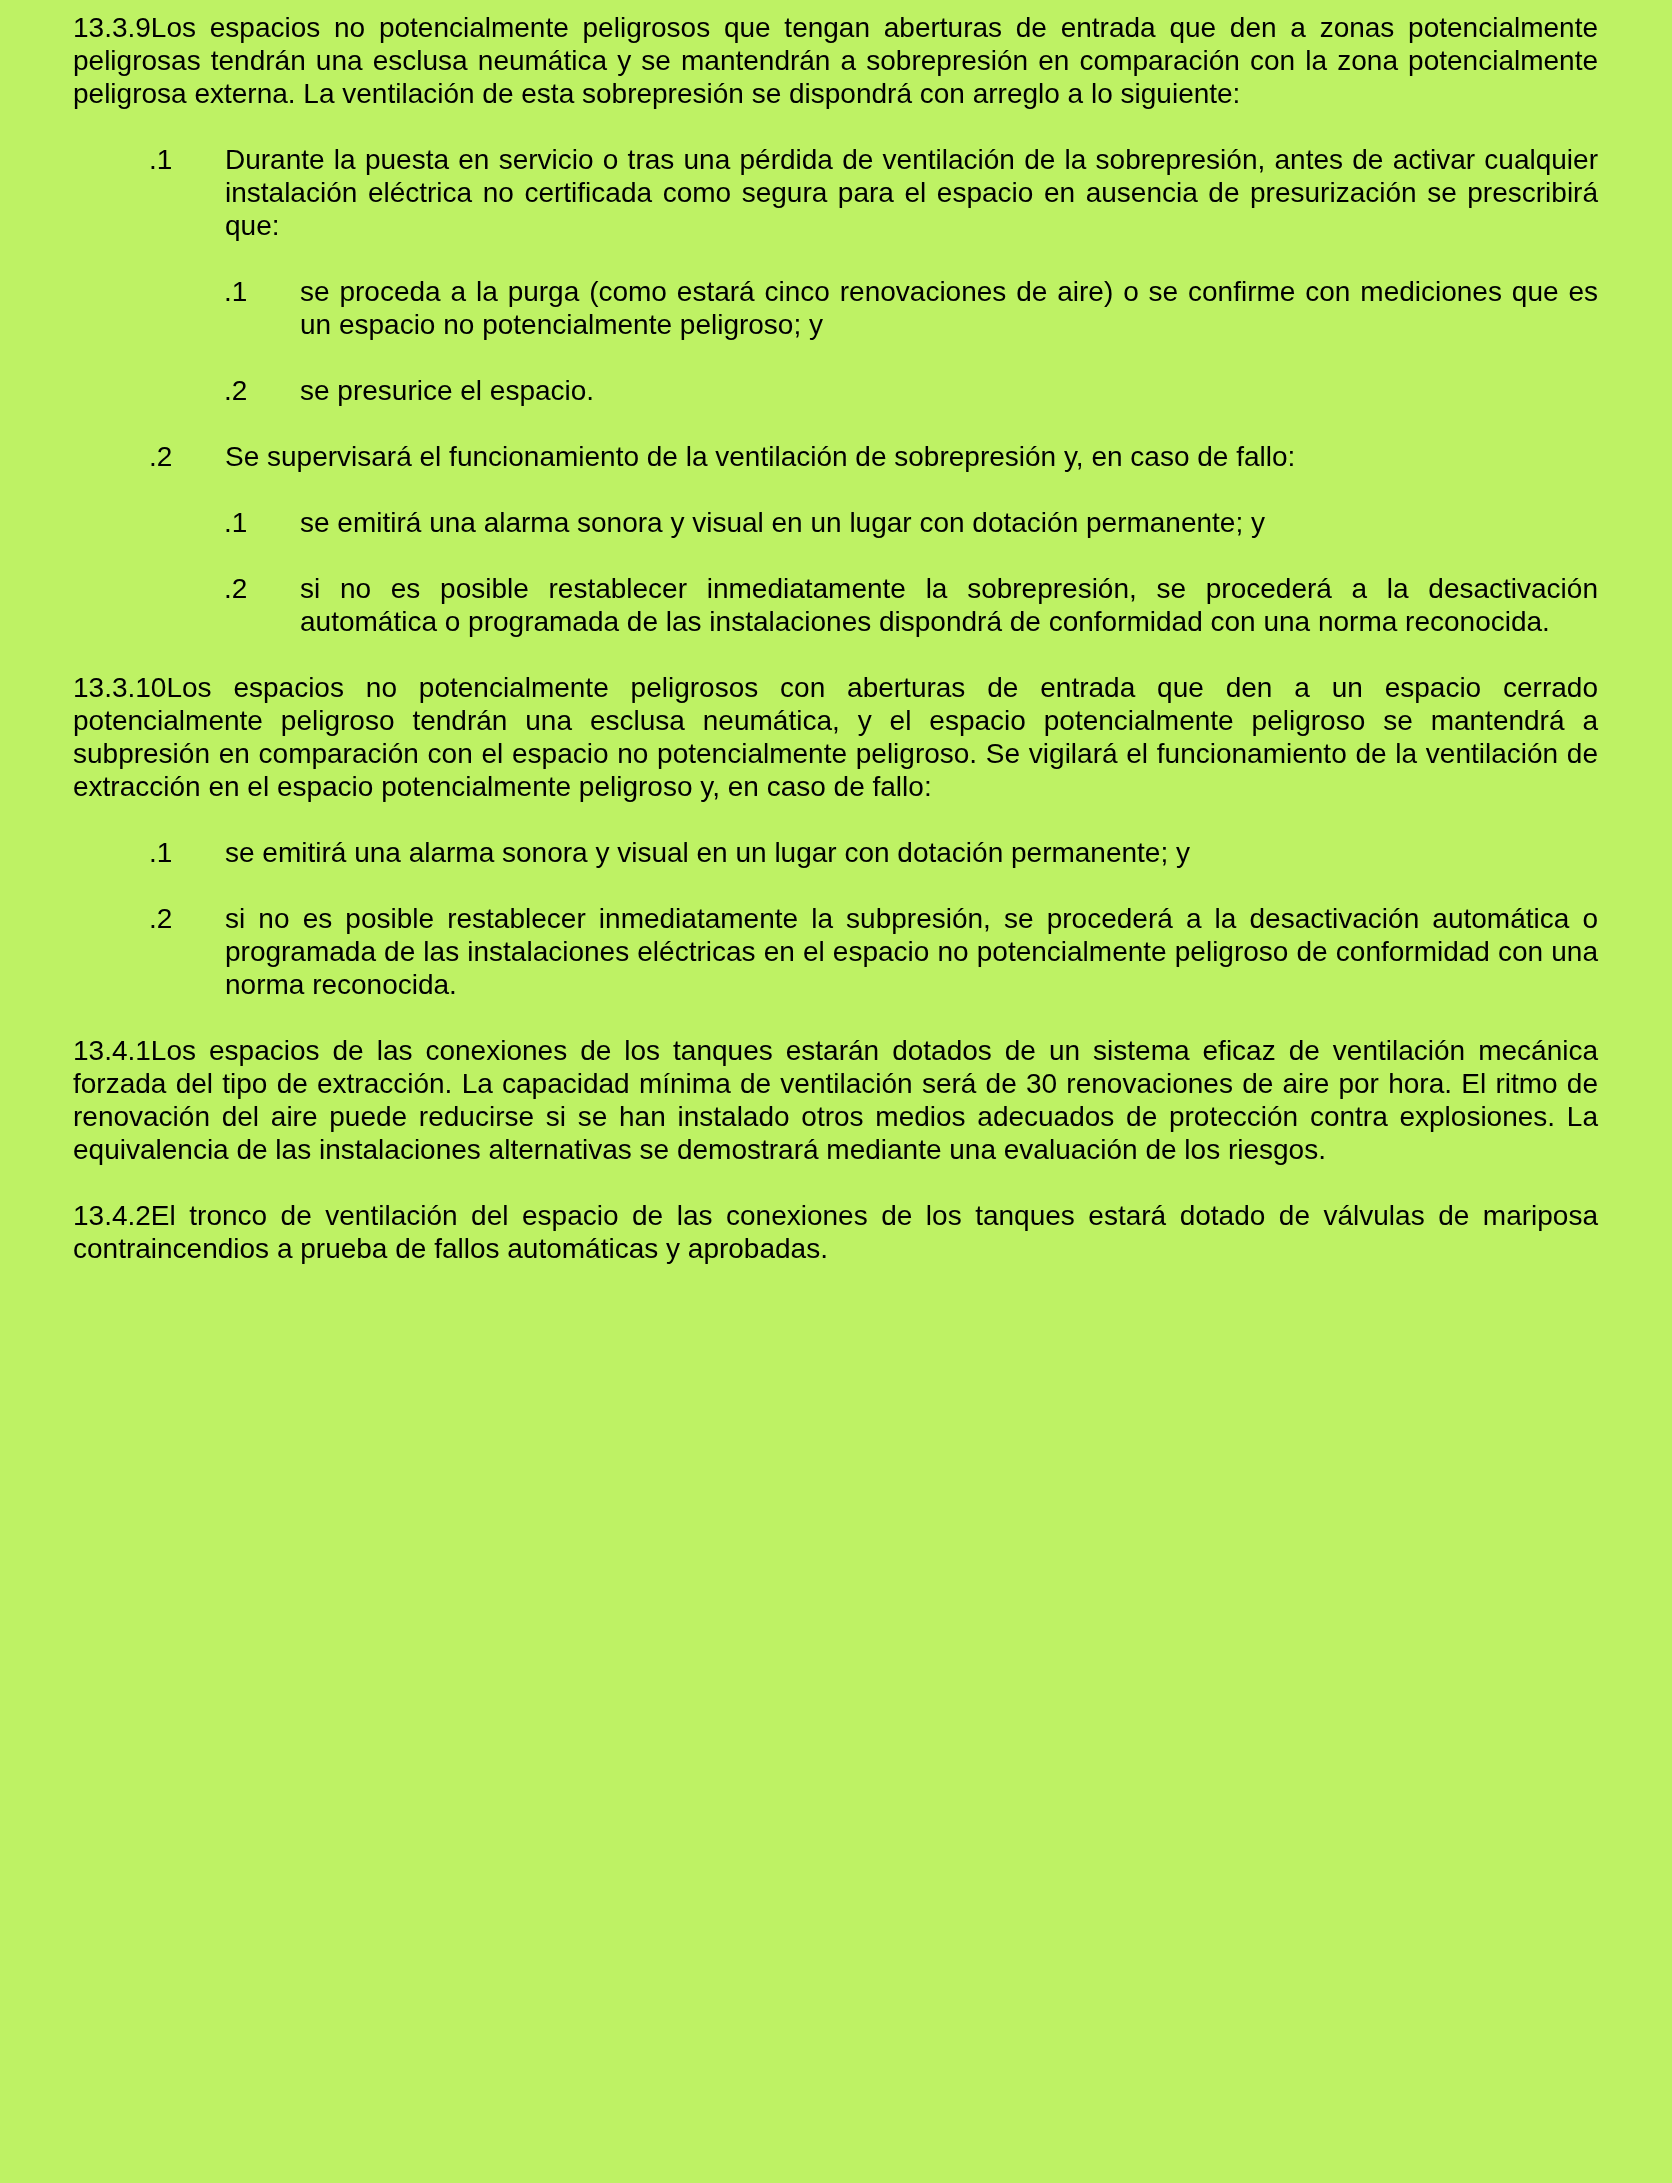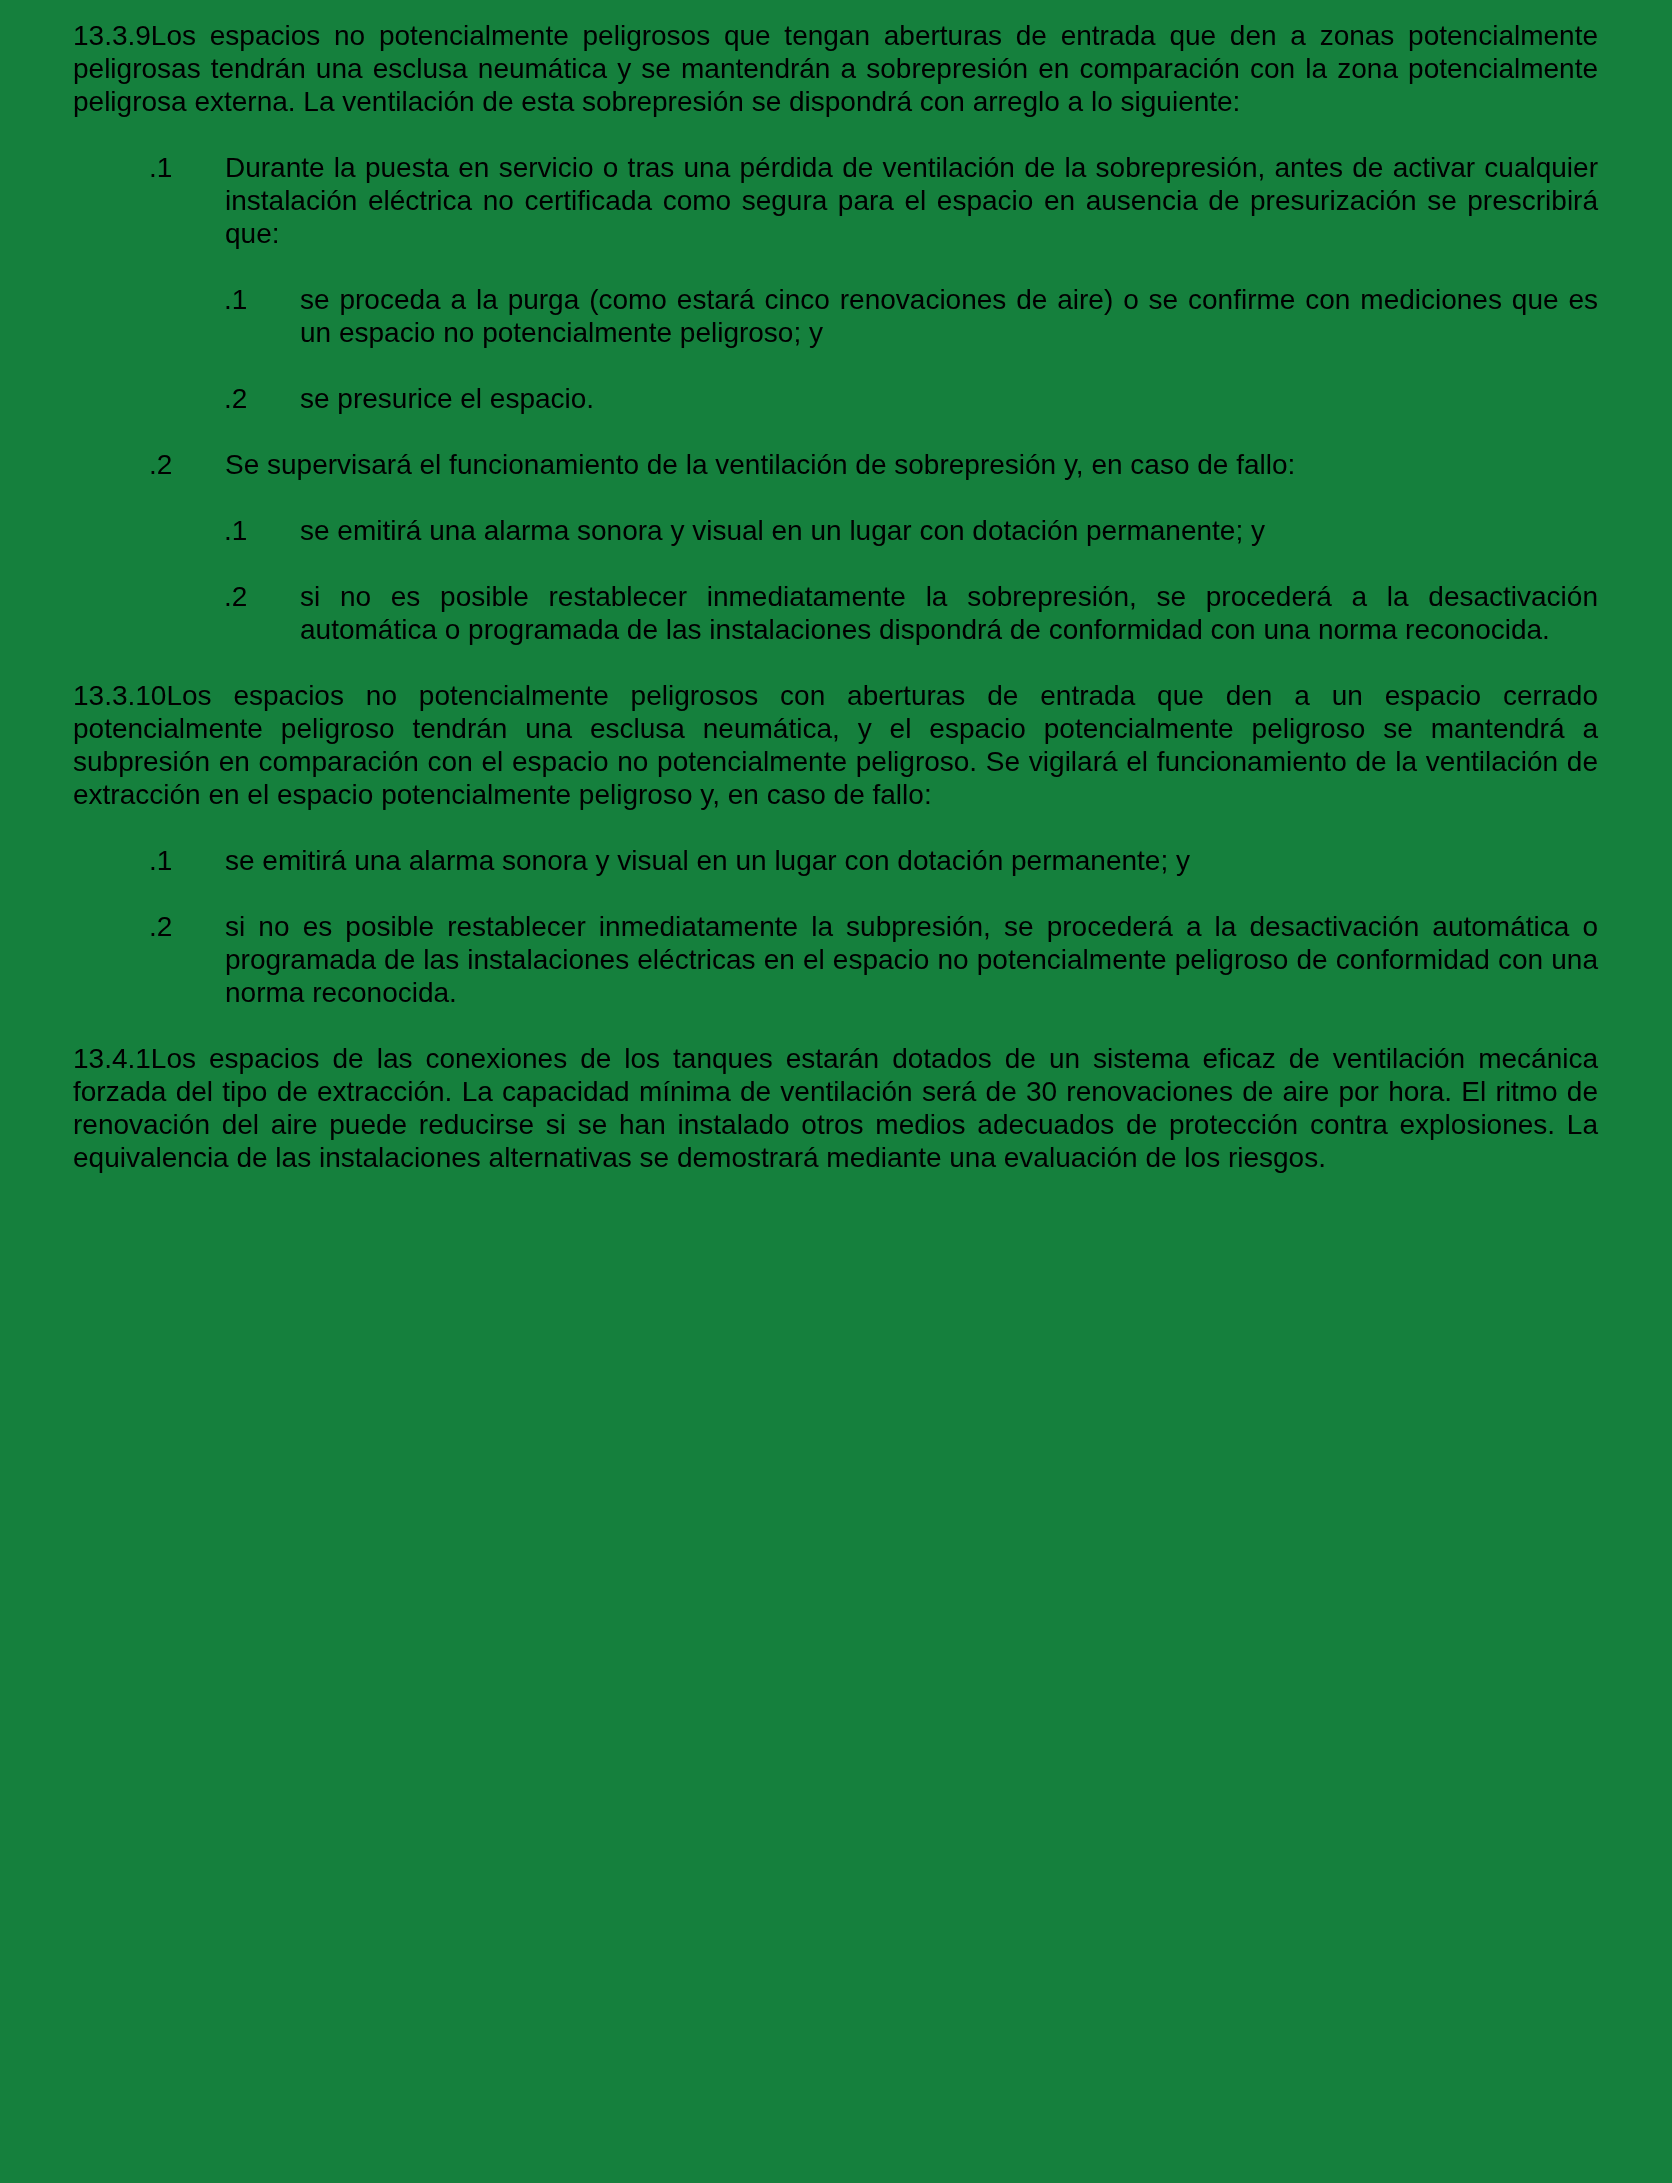--- a/index.html
+++ b/index.html
@@ -12,23 +12,23 @@
     background: #ffffff;
     color: #000000;
     font-family: "Liberation Sans", "DejaVu Sans", sans-serif;
     font-size: 28px;
     line-height: 33px;
   }
   .page {
     box-sizing: border-box;
     width: 1672px;
     height: 2183px;
-    padding: 19px 74px 0 73px;
+    padding: 11px 74px 0 73px;
     overflow: hidden;
-    background: #15803d;
+    background: #bef264;
   }
   .block {
     margin: 0 0 33px 0;
   }
   .para {
     text-align: justify;
   }
   .pnum {
     display: inline-block;
     min-width: 76px;
@@ -96,15 +96,16 @@
   </div>
 
   <div class="block li l1">
     <span class="lnum">.2</span>
     <span class="ltxt">si no es posible restablecer inmediatamente la subpresión, se procederá a la desactivación automática o programada de las instalaciones eléctricas en el espacio no potencialmente peligroso de conformidad con una norma reconocida.</span>
   </div>
 
 
   <p class="block para"><span class="pnum">13.4.1</span><span>Los espacios de las conexiones de los tanques estarán dotados de un sistema eficaz de ventilación mecánica forzada del tipo de extracción. La capacidad mínima de ventilación será de 30 renovaciones de aire por hora. El ritmo de renovación del aire puede reducirse si se han instalado otros medios adecuados de protección contra explosiones. La equivalencia de las instalaciones alternativas se demostrará mediante una evaluación de los riesgos.</span></p>
 
+  <p class="block para"><span class="pnum">13.4.2</span><span>El tronco de ventilación del espacio de las conexiones de los tanques estará dotado de válvulas de mariposa contraincendios a prueba de fallos automáticas y aprobadas.</span></p>
 
 </div>
 
 
 </body></html>

